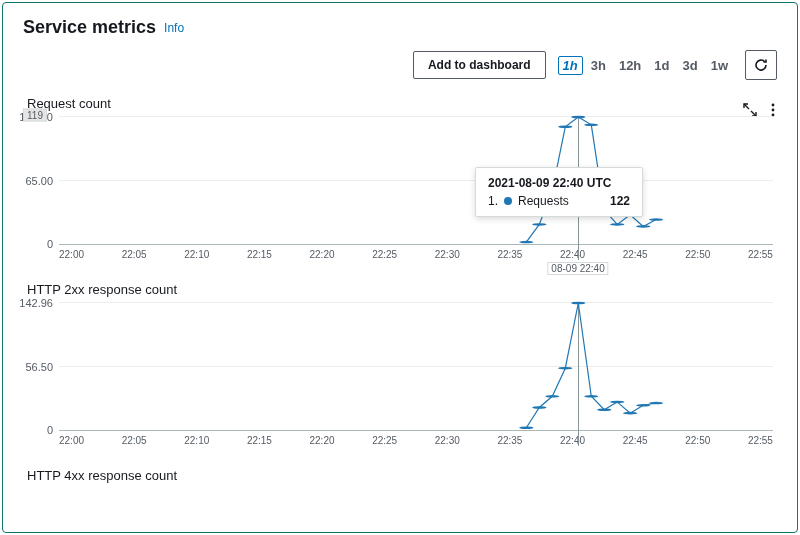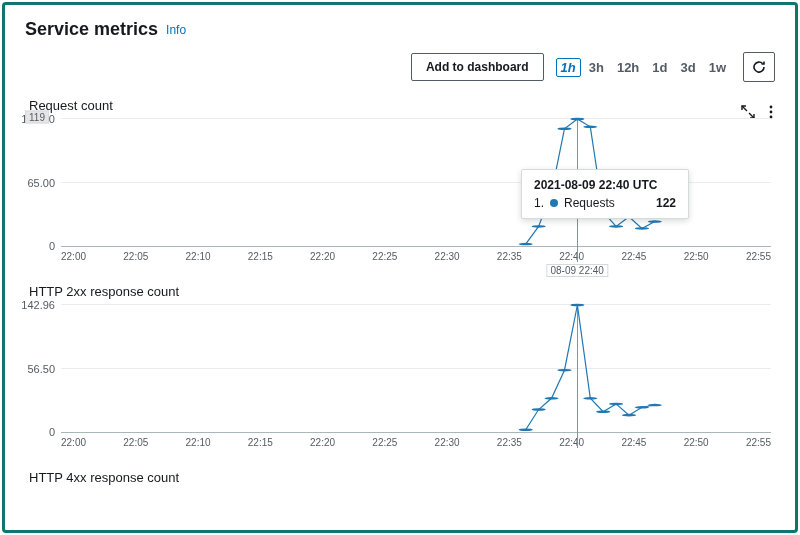--- a/index.html
+++ b/index.html
@@ -1,17 +1,17 @@
 <!DOCTYPE html>
 <html><head>
 <meta charset="utf-8">
 <style>
   * { box-sizing: border-box; margin: 0; padding: 0; }
   body { font-family: "Amazon Ember", "Helvetica Neue", Arial, sans-serif; font-size: 13px; color: #16191f; background: #fff; }
-  .panel { border: 3px solid #0f766e; border-radius: 4px; width: 796px; height: 531px; margin: 2px; overflow: hidden; position: relative; }
+  .panel { border: 1px solid #0f766e; border-radius: 4px; width: 796px; height: 531px; margin: 2px; overflow: hidden; position: relative; }
   .header { display: flex; align-items: center; padding: 14px 20px 8px 20px; }
   .title { font-size: 18px; font-weight: 700; }
   .info-link { color: #0073bb; font-size: 12px; margin-left: 8px; cursor: pointer; }
   .toolbar { display: flex; align-items: center; justify-content: flex-end; padding: 4px 20px 10px 20px; gap: 12px; }
   .btn { border: 1px solid #545b64; background: #fff; padding: 6px 14px; font-size: 12px; font-weight: 700; color: #16191f; border-radius: 2px; cursor: pointer; }
   .ranges { display: flex; align-items: center; gap: 3px; font-size: 13px; font-weight: 700; color: #545b64; }
   .range { padding: 2px 5px; cursor: pointer; }
   .range.active { color: #0073bb; border: 1px solid #0073bb; border-radius: 2px; padding: 1px 4px; font-style: italic; }
   .icon-btn { border: 1px solid #545b64; border-radius: 2px; width: 32px; height: 30px; display: flex; align-items: center; justify-content: center; cursor: pointer; }
   .chart-tools { position: absolute; right: 22px; top: 100px; display: flex; gap: 14px; align-items: center; }
@@ -108,21 +108,21 @@
         <span>22:15</span>
         <span>22:20</span>
         <span>22:25</span>
         <span>22:30</span>
         <span>22:35</span>
         <span>22:40</span>
         <span>22:45</span>
         <span>22:50</span>
         <span>22:55</span>
       </div>
-    <div class="tooltip" style="left:516px; top:164px;">
+    <div class="tooltip" style="left:472px; top:164px;">
       <div class="tt-title">2021-08-09 22:40 UTC</div>
       <div class="tt-row">
         <span>1.</span>
         <span class="dot"></span>
         <span>Requests</span>
         <span class="tt-val">122</span>
       </div>
     </div>
   </div>
 

